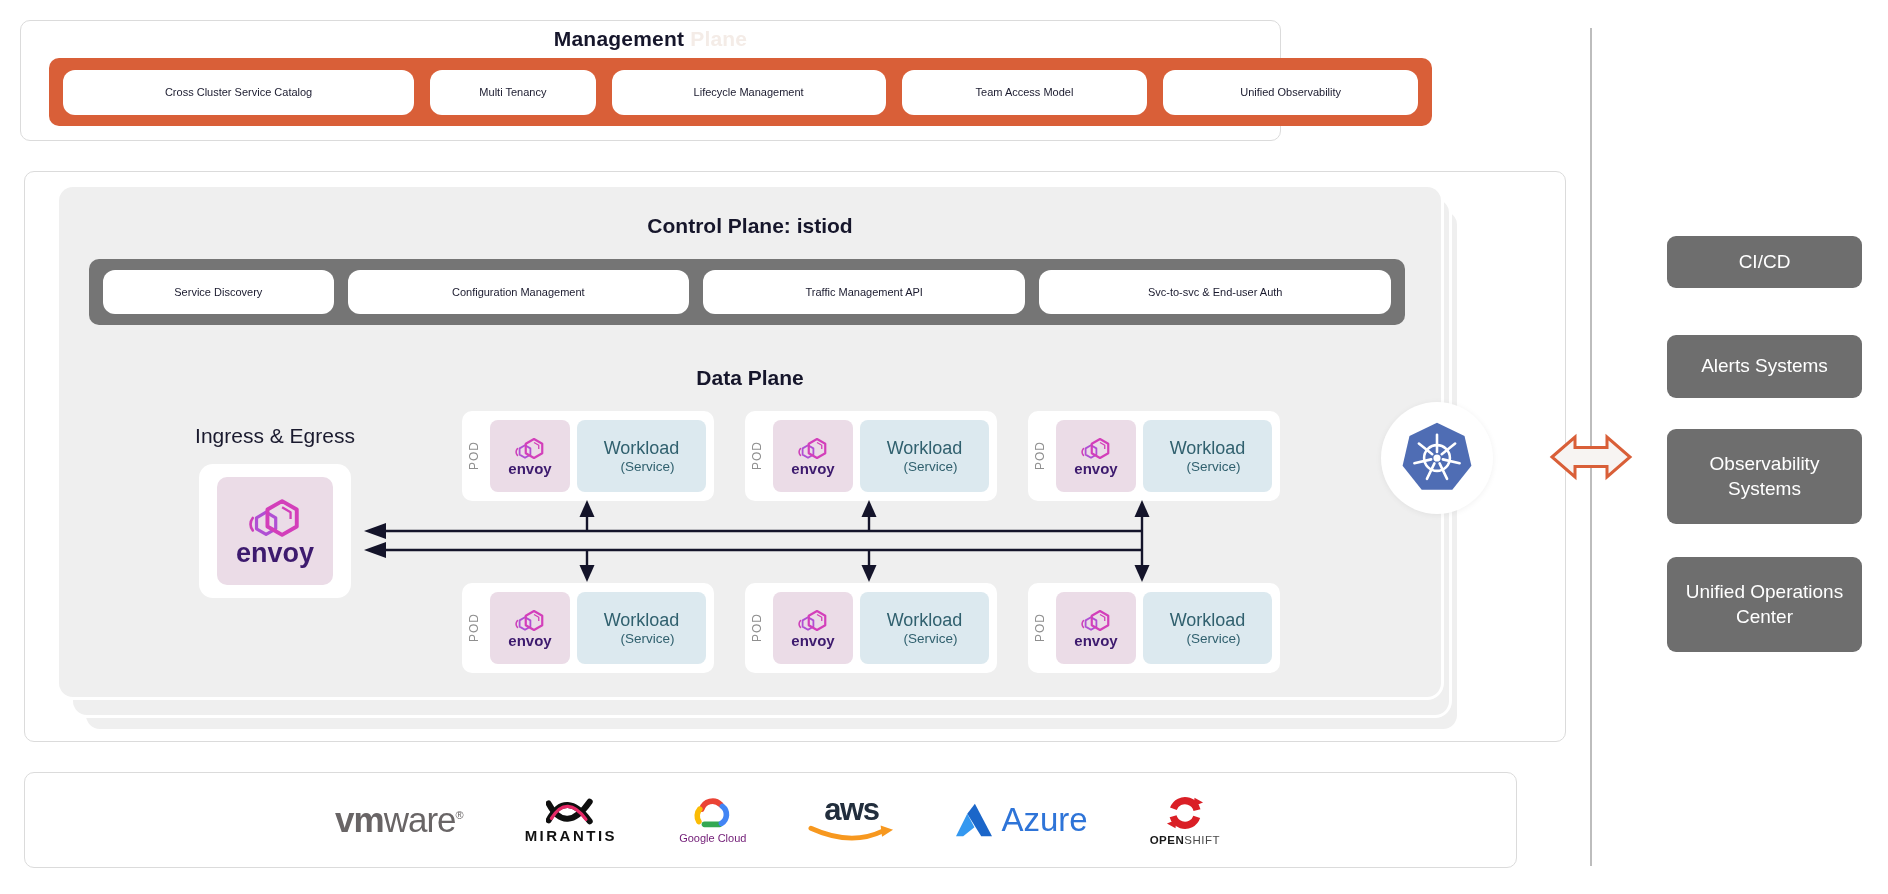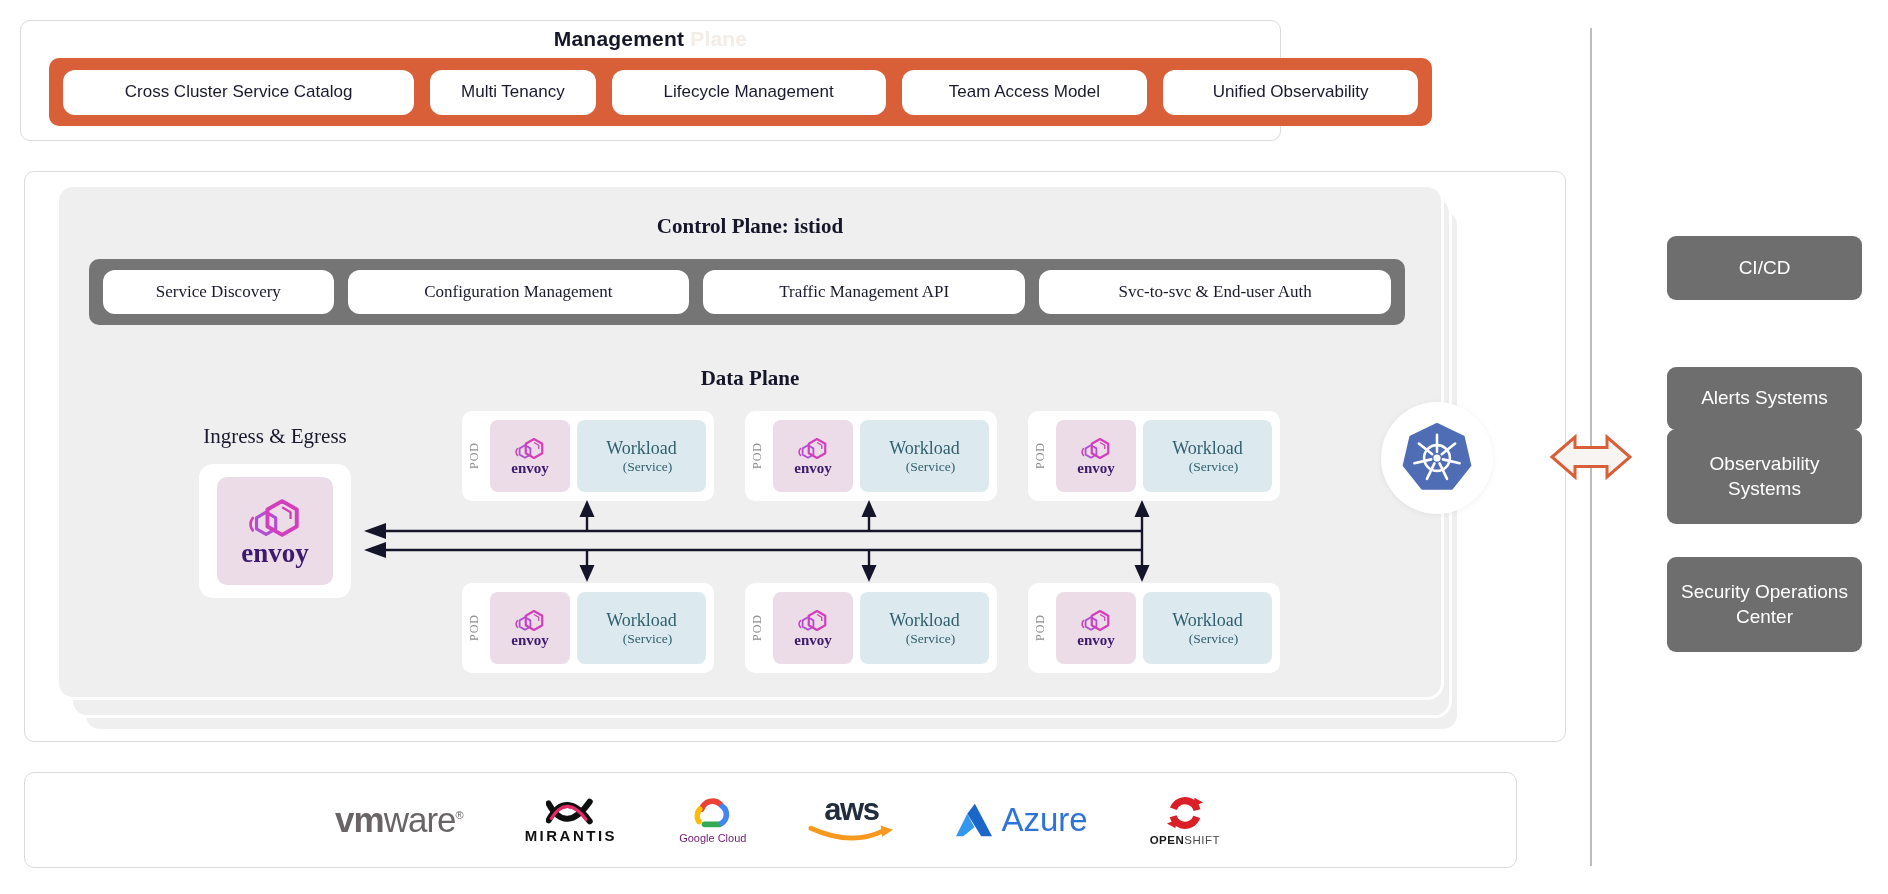--- a/index.html
+++ b/index.html
@@ -11,24 +11,24 @@
 
   
   #top-panel { left:20px; top:20px; width:1261px; height:121px; }
   .mgmt-title { position:absolute; left:0; top:6px; width:100%; text-align:center;
                 font-size:21px; font-weight:700; letter-spacing:.2px; }
   .mgmt-title .ghost { color:#F4ECE7; font-weight:700; }
   .mgmt-bar { position:absolute; left:28px; top:37px; width:1383px; height:68px;
               background:#D95F38; border-radius:10px; display:flex; align-items:center;
               padding:0 14px; gap:16px; box-sizing:border-box; }
   .chip { background:#fff; border-radius:12px; height:45px; display:flex; align-items:center;
-          justify-content:center; font-size:17px; color:#1A1A2E; white-space:nowrap; }
+          justify-content:center; font-size:11px; color:#1A1A2E; white-space:nowrap; }
 
   
-  #mid-panel { left:24px; top:171px; width:1542px; height:571px;font-family:Liberation Serif, serif; }
+  #mid-panel { left:24px; top:171px; width:1542px; height:571px; }
   .sheet { position:absolute; background:#EFEFEF; border-radius:14px; box-shadow:0 0 0 3px #fff; }
   #sheet-3 { left:61px; top:39px; width:1371px; height:518px; }
   #sheet-2 { left:48px; top:27px; width:1376px; height:516px; }
   #cluster-main { left:34px; top:15px; width:1382px; height:510px; }
   .cp-title { position:absolute; left:34px; top:42px; width:1382px; text-align:center;
               font-size:21px; font-weight:700; }
   .cp-bar { position:absolute; left:64px; top:87px; width:1316px; height:66px;
             background:#757575; border-radius:10px; display:flex; align-items:center;
             padding:0 14px; gap:14px; box-sizing:border-box; }
   .cp-bar .chip { height:44px; }
@@ -63,22 +63,22 @@
                background:#fff; border-radius:50%; display:flex; align-items:center;
                justify-content:center; box-shadow:0 1px 6px rgba(0,0,0,.06); }
   #k8s-badge svg { width:86px; height:86px; }
 
   
   #divider { position:absolute; left:1590px; top:28px; width:2px; height:838px; background:#BDBDBD; }
   #sync-arrow { position:absolute; left:1549px; top:430px; }
   .int-box { position:absolute; left:1667px; width:195px; background:#6E6E6E; border-radius:9px;
              color:#fff; display:flex; align-items:center; justify-content:center; text-align:center;
              font-size:19px; line-height:1.3; padding:0 10px; box-sizing:border-box; }
-  #int-0 { top:236px; height:64px; }
-  #int-1 { top:335px; height:63px;margin-top:32px; }
+  #int-0 { top:236px; height:52px; }
+  #int-1 { top:335px; height:63px; }
   #int-2 { top:429px; height:95px; }
   #int-3 { top:557px; height:95px; }
 
   
   #bottom-panel { left:24px; top:772px; width:1493px; height:96px; display:flex;
                   align-items:center; justify-content:center; gap:62px;padding-left:14px; }
   .logo { display:flex; flex-direction:column; align-items:center; justify-content:center; gap:2px; }
   .vmware-text { font-size:35px; color:#696566; letter-spacing:-1px; }
   .vmware-text .b { font-weight:800; }
   .vmware-text sup { font-size:11px; }
@@ -274,21 +274,21 @@
 
   <div id="divider"></div>
 
   <svg id="sync-arrow" width="84" height="54" viewBox="0 0 84 54">
     <polygon points="3,27 26,7 26,17.5 58,17.5 58,7 81,27 58,47 58,36.5 26,36.5 26,47" fill="#F7F4F2" stroke="#D95F38" stroke-width="3" stroke-linejoin="miter"></polygon>
   </svg>
 
   <div class="int-box" id="int-0">CI/CD</div>
   <div class="int-box" id="int-1">Alerts Systems</div>
   <div class="int-box" id="int-2">Observability Systems</div>
-  <div class="int-box" id="int-3">Security Operations Center</div>
+  <div class="int-box" id="int-3">Unified Operations Center</div>
 
   <div class="panel" id="bottom-panel">
 
     <div class="logo">
       <div class="vmware-text">
         <span class="b">vm</span><span>ware</span><sup>®</sup>
       </div>
     </div>
 
     <div class="logo">

